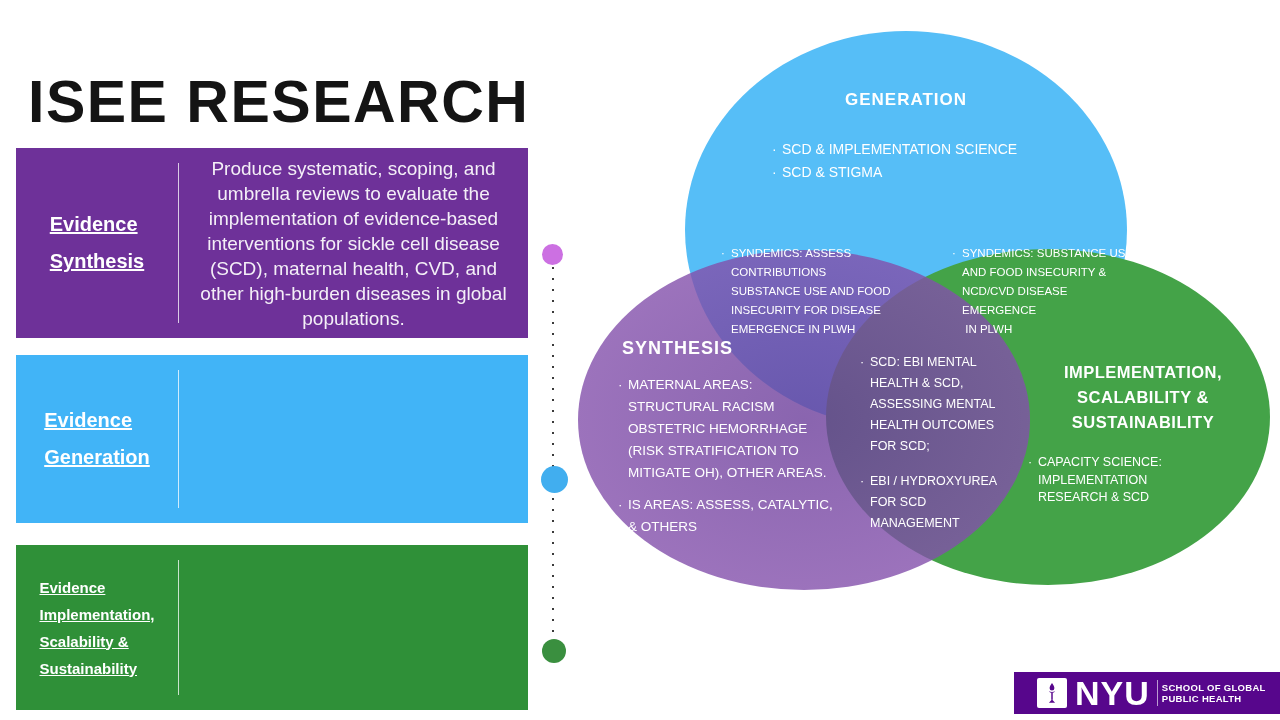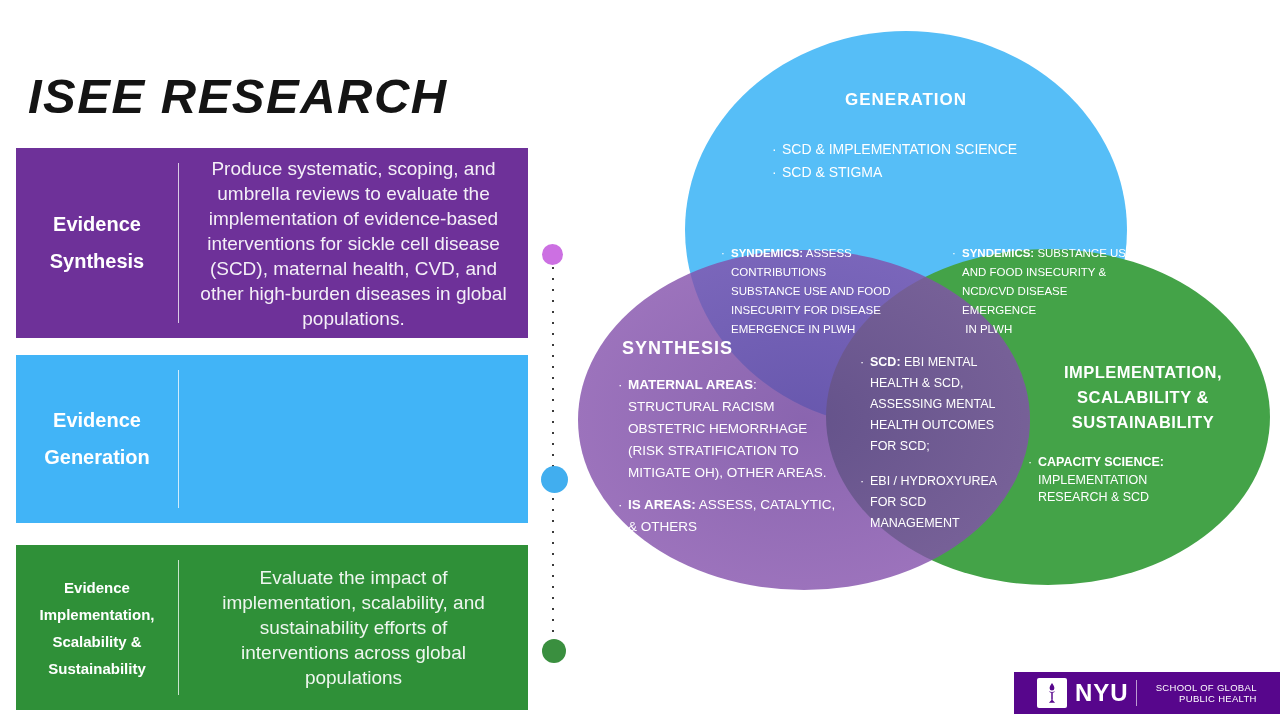--- a/index.html
+++ b/index.html
@@ -2,30 +2,30 @@
 <html><head>
 <meta charset="utf-8">
 <style>
   html,body { margin:0; padding:0; }
   body {
     width:1280px; height:720px; position:relative; overflow:hidden;
     background:#ffffff; font-family:"Liberation Sans", sans-serif;
   }
   .title {
     position:absolute; left:28px; top:68px; margin:0;
-    font-size:49px; font-weight:700; letter-spacing:1.5px; color:#141414;font-style:italic;
+    font-size:59px; font-weight:700; letter-spacing:1.5px; color:#141414;
   }
   
   .card { position:absolute; left:16px; width:512px; display:flex; color:#fff; }
   .card-synthesis     { top:148px; height:190px; background:#6E3199; }
   .card-generation    { top:355px; height:168px; background:#41B4F7; }
   .card-implementation{ top:545px; height:165px; background:#2F9038; }
   .card-label {
     width:162px; flex:0 0 162px; display:flex; align-items:center; justify-content:center;
-    font-weight:700; font-size:20px; line-height:1.85; text-align:center; white-space:pre-line;
+    font-weight:700; font-size:20px; line-height:1.85; text-align:left; white-space:pre-line;text-decoration:underline;
   }
   .card-implementation .card-label { font-size:15px; line-height:1.8; }
   .card-divider { width:1px; background:rgba(255,255,255,0.75); margin:15px 0; }
   .card-desc {
     flex:1; display:flex; align-items:center; justify-content:center;
     font-size:19px; line-height:25px; text-align:center; white-space:pre-line;
     color:rgba(255,255,255,0.92); padding:8px 4px;
   }
   
   .dotted-line {
@@ -49,33 +49,33 @@
   .synth-bullets { left:58px;  top:354px; width:252px; font-size:13.5px; line-height:22px; }
   .center-bullets{ left:300px; top:332px; width:162px; font-size:12.5px; line-height:21px; }
   .impl-heading  { left:453px; top:340px; width:260px; text-align:center; font-size:16.5px; line-height:25px; letter-spacing:0.5px; }
   .cap-bullet    { left:468px; top:434px; width:188px; font-size:12.5px; line-height:17.5px; }
   .b-row { display:flex; align-items:flex-start; }
   .b-row + .b-row { margin-top:0; }
   .synth-bullets .b-row + .b-row { margin-top:10px; }
   .center-bullets .b-row + .b-row { margin-top:14px; }
   .blt { flex:0 0 10px; width:10px; }
   .b-txt { flex:1; white-space:pre-line; }
-  .b-txt b { font-weight:700; }
+  .b-txt b { font-weight:400; }
   
   .logo {
     position:absolute; left:1014px; top:672px; width:266px; height:42px;
     background:#57068C; display:flex; align-items:center; color:#fff;
   }
   .torch-box {
     margin-left:23px; width:30px; height:30px; background:#ffffff; border-radius:2px;
     display:flex; align-items:center; justify-content:center;
   }
-  .nyu-word { margin-left:8px; font-size:24px; font-weight:700; letter-spacing:1px; }
+  .nyu-word { margin-left:8px; font-size:34px; font-weight:700; letter-spacing:1px; }
   .logo-sep { margin-left:7px; width:1px; height:26px; background:rgba(255,255,255,0.6); }
-  .school   { margin-left:19px; font-size:9.5px; font-weight:400; line-height:11.5px; letter-spacing:0.3px; white-space:pre-line;text-align:right; }
+  .school   { margin-left:4px; font-size:9.5px; font-weight:700; line-height:11.5px; letter-spacing:0.3px; white-space:pre-line; }
 </style>
 </head>
 <body>
 
 <h1 class="title">ISEE RESEARCH</h1>
 
 <section class="card card-synthesis">
   <div class="card-label">Evidence
 Synthesis</div>
   <div class="card-divider"></div>
@@ -93,25 +93,20 @@
 Generation</div>
   <div class="card-divider"></div>
 </section>
 
 <section class="card card-implementation">
   <div class="card-label">Evidence
 Implementation,
 Scalability &amp;
 Sustainability</div>
   <div class="card-divider"></div>
-  <div class="card-desc">Evaluate the impact of
-implementation, scalability, and
-sustainability efforts of
-interventions across global
-populations</div>
 </section>
 
 <div class="dotted-line"></div>
 <div class="tdot tdot-synthesis"></div>
 <div class="tdot tdot-generation"></div>
 <div class="tdot tdot-implementation"></div>
 
 <div class="venn">
   <svg width="720" height="600" viewBox="0 0 720 600">
     <defs>

